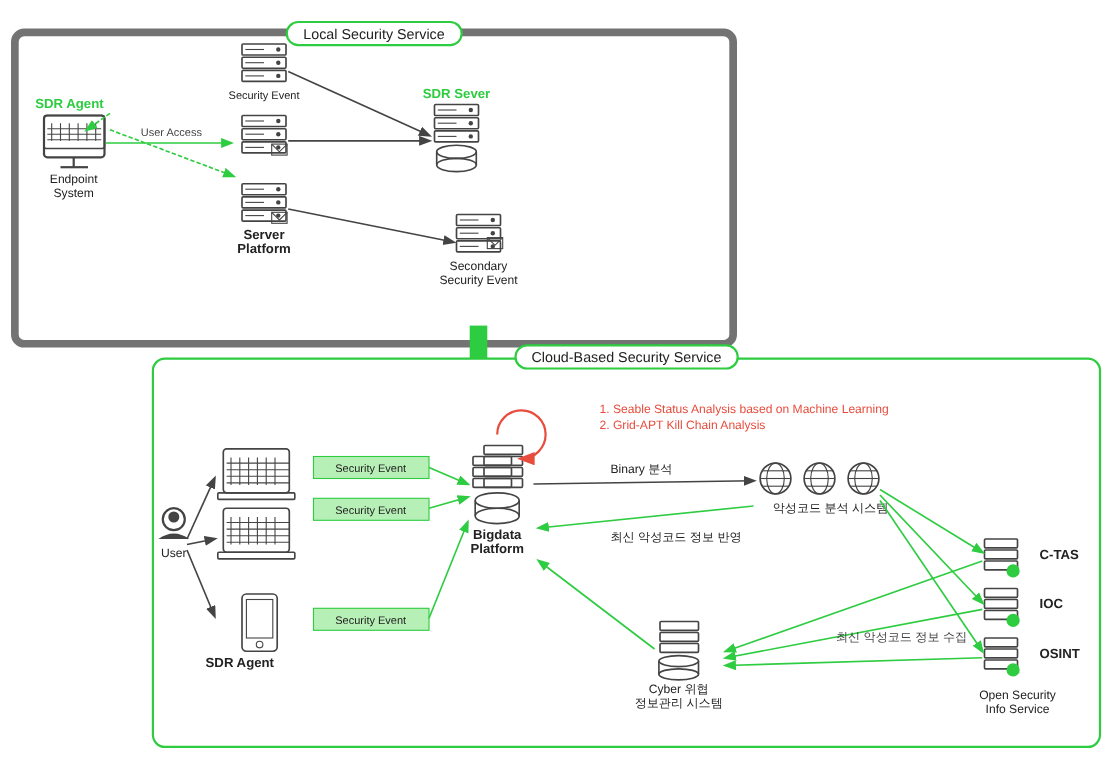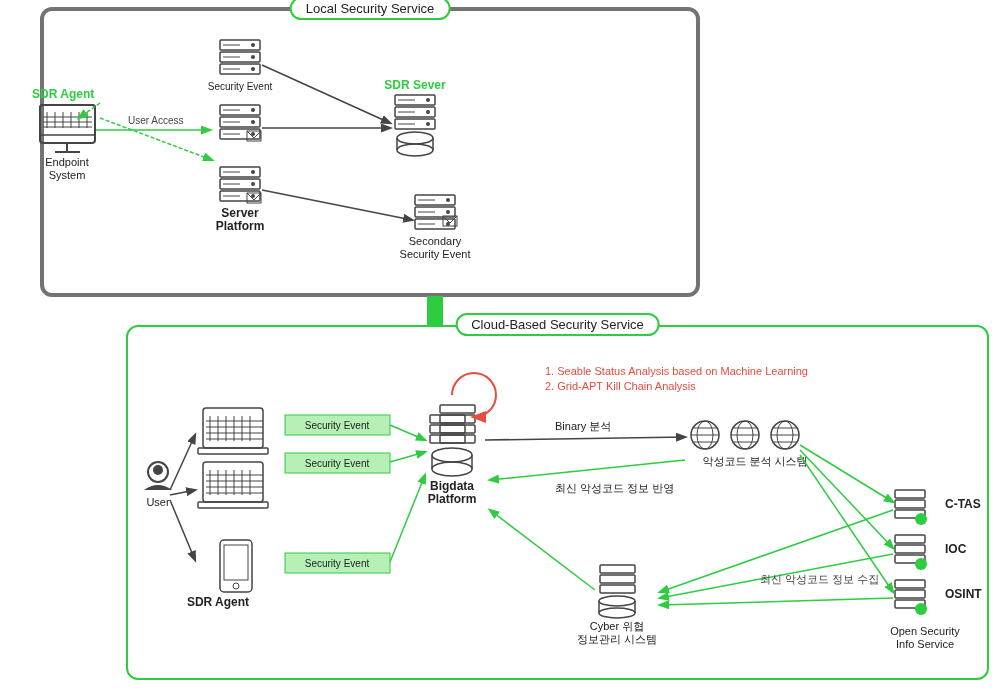--- a/index.html
+++ b/index.html
@@ -9,48 +9,47 @@
       background: #fff;
       font-family: Arial, sans-serif;
       font-size: 12px;
       overflow: hidden;
       position: relative;
     }
 
     
     .top-section {
       position: absolute;
-      top: 7px;
+      top: 26px;
       left: 10px;
       width: 660px;
       height: 290px;
-      border: 4px solid #737373;
+      border: 7px solid #737373;
       border-radius: 12px;
-      margin-left: 30px;
     }
 
     .section-label {
       position: absolute;
       top: -14px;
       left: 50%;
       transform: translateX(-50%);
       background: white;
       border: 2px solid #2ecc40;
       border-radius: 20px;
       padding: 2px 14px;
       font-size: 13px;
       color: #222;
       white-space: nowrap;
     }
 
     
     .bottom-section {
       position: absolute;
       top: 325px;
-      left: 126px;
+      left: 138px;
       width: 863px;
       height: 355px;
       border: 2px solid #2ecc40;
       border-radius: 12px;
     }
 
     
     svg.arrows {
       position: absolute;
       top: 0;

